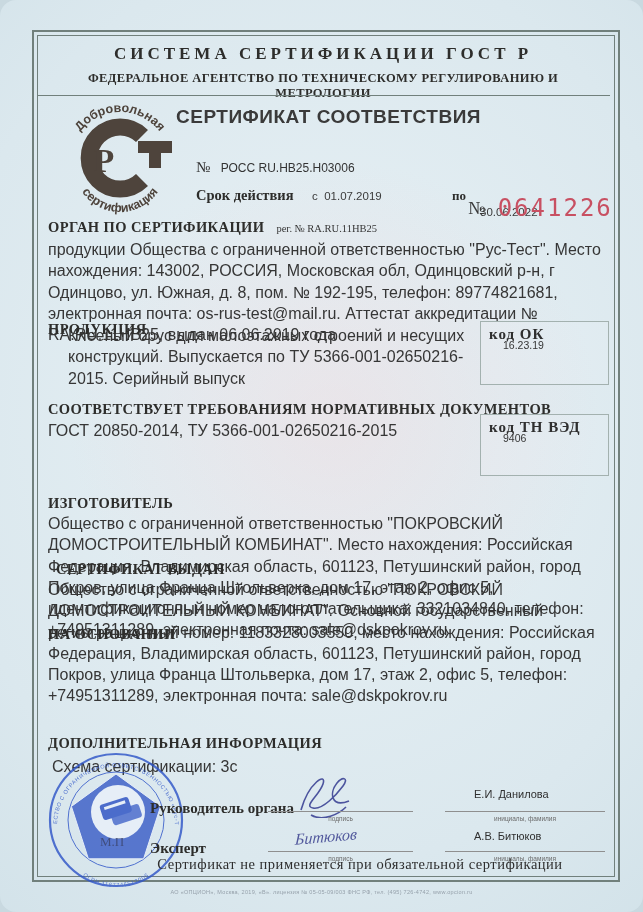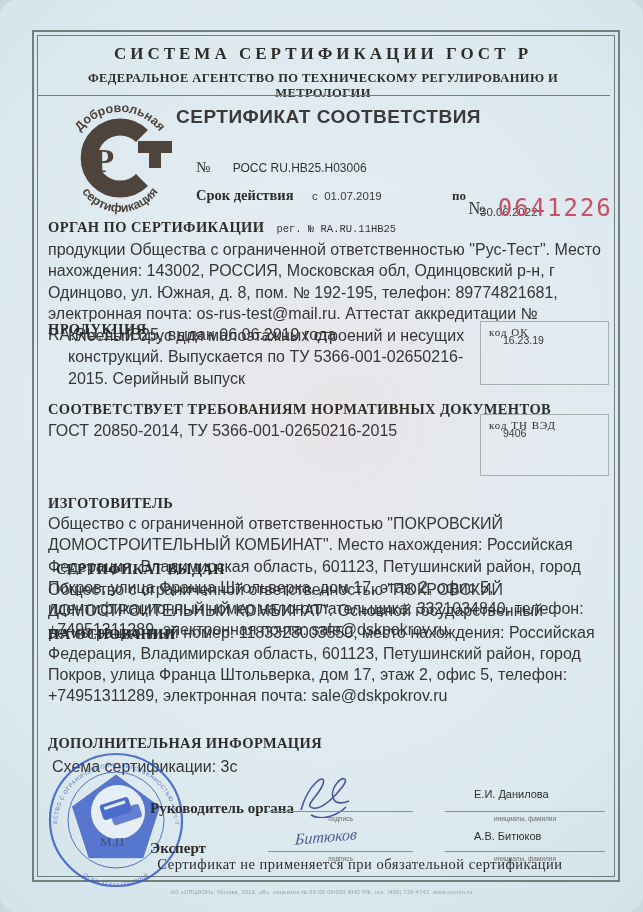--- a/index.html
+++ b/index.html
@@ -13,33 +13,33 @@
   }
   .frame{position:absolute;left:32px;top:30px;width:584px;height:848px;border:2px solid #71807c;}
   .frame-inner{position:absolute;inset:3px;border:1px solid #71807c;}
   .hdr{position:absolute;left:40px;top:44px;width:566px;text-align:center;}
   .hdr-sys{font-family:"Liberation Serif",serif;font-weight:bold;font-size:17px;letter-spacing:4px;color:#2d2d2b;}
   .hdr-agency{font-family:"Liberation Serif",serif;font-weight:bold;font-size:12.5px;letter-spacing:.4px;color:#2d2d2b;margin-top:7px;}
   .hdr-rule{position:absolute;left:37px;top:95px;width:573px;height:0;border-top:1.5px solid #71807c;}
   .doc-title{position:absolute;left:176px;top:106px;font-size:19px;font-weight:bold;letter-spacing:.5px;color:#3a3a3a;}
   .reg-line{position:absolute;left:196px;top:158px;}
   .reg-line .no{font-family:"Liberation Serif",serif;font-size:15px;color:#2f2f2f;}
-  .reg-line .val{font-size:12px;margin-left:18px;color:#333;}
+  .reg-line .val{font-size:12px;margin-left:6px;color:#333;}
   .validity-label{position:absolute;left:196px;top:187px;font-family:"Liberation Serif",serif;font-weight:bold;font-size:14.5px;color:#2d2d2b;}
   .validity-from{position:absolute;left:312px;top:190px;font-size:11.5px;text-align:center;}
   .validity-to-label{position:absolute;left:452px;top:188px;font-family:"Liberation Serif",serif;font-weight:bold;font-size:13px;color:#2d2d2b;}
   .validity-to{position:absolute;left:480px;top:206px;font-size:11.5px;}
   .blank-no{position:absolute;left:468px;top:194px;white-space:nowrap;}
   .blank-no .no{font-family:"Liberation Serif",serif;font-size:18px;color:#3a3a3a;vertical-align:2px;}
   .blank-no .digits{font-family:"DejaVu Sans Mono",monospace;font-size:24px;letter-spacing:2px;color:#c85062;margin-left:8px;}
   .sec-head{position:absolute;font-family:"Liberation Serif",serif;font-weight:bold;font-size:14.5px;letter-spacing:.4px;color:#2d2d2b;white-space:nowrap;}
   .sec-body{position:absolute;font-size:16px;line-height:1.33;color:#363636;}
-  .reg-small{font-family:Liberation Mono, monospace;font-weight:normal;font-size:10.5px;letter-spacing:0;margin-left:12px;color:#363636;}
+  .reg-small{font-family:Liberation Serif, serif;font-weight:normal;font-size:10.5px;letter-spacing:0;margin-left:12px;color:#363636;}
   .code-box{position:absolute;left:480px;width:127px;border:1px solid #a3b1af;background:rgba(255,255,255,0.07);}
-  .code-box .lbl{font-family:"Liberation Serif",serif;font-size:11px;letter-spacing:1px;color:#2f2f2f;margin:4px 0 0 8px;}
+  .code-box .lbl{font-family:"Liberation Serif",serif;font-size:15px;letter-spacing:1px;color:#2f2f2f;margin:4px 0 0 8px;font-weight:bold;}
   .code-box .val{font-size:10.5px;color:#363636;margin:-4px 0 0 22px;}
   .sig-role{position:absolute;font-family:"Liberation Serif",serif;font-weight:bold;font-size:15px;color:#2d2d2b;white-space:nowrap;}
   .sig-line{position:absolute;border-bottom:1px solid #8f8f8f;}
   .sig-caption{position:absolute;font-size:6.5px;color:#6b6b6b;text-align:center;}
   .sig-name{position:absolute;font-size:11px;color:#2f2f2f;white-space:nowrap;padding-left:16px;}
   .handwriting{position:absolute;font-family:"Liberation Serif",serif;font-style:italic;color:#3b418f;transform:rotate(-5deg) skewX(-8deg);font-size:16px;opacity:.85;}
   .footer-note{position:absolute;left:140px;top:856px;width:440px;text-align:center;font-family:"Liberation Serif",serif;font-size:14.5px;letter-spacing:.5px;color:#2e2e2e;}
   .imprint{position:absolute;left:0;top:889px;width:643px;text-align:center;font-size:5.5px;letter-spacing:.3px;color:#96a1ab;}
   svg text{user-select:none;}
 </style>

